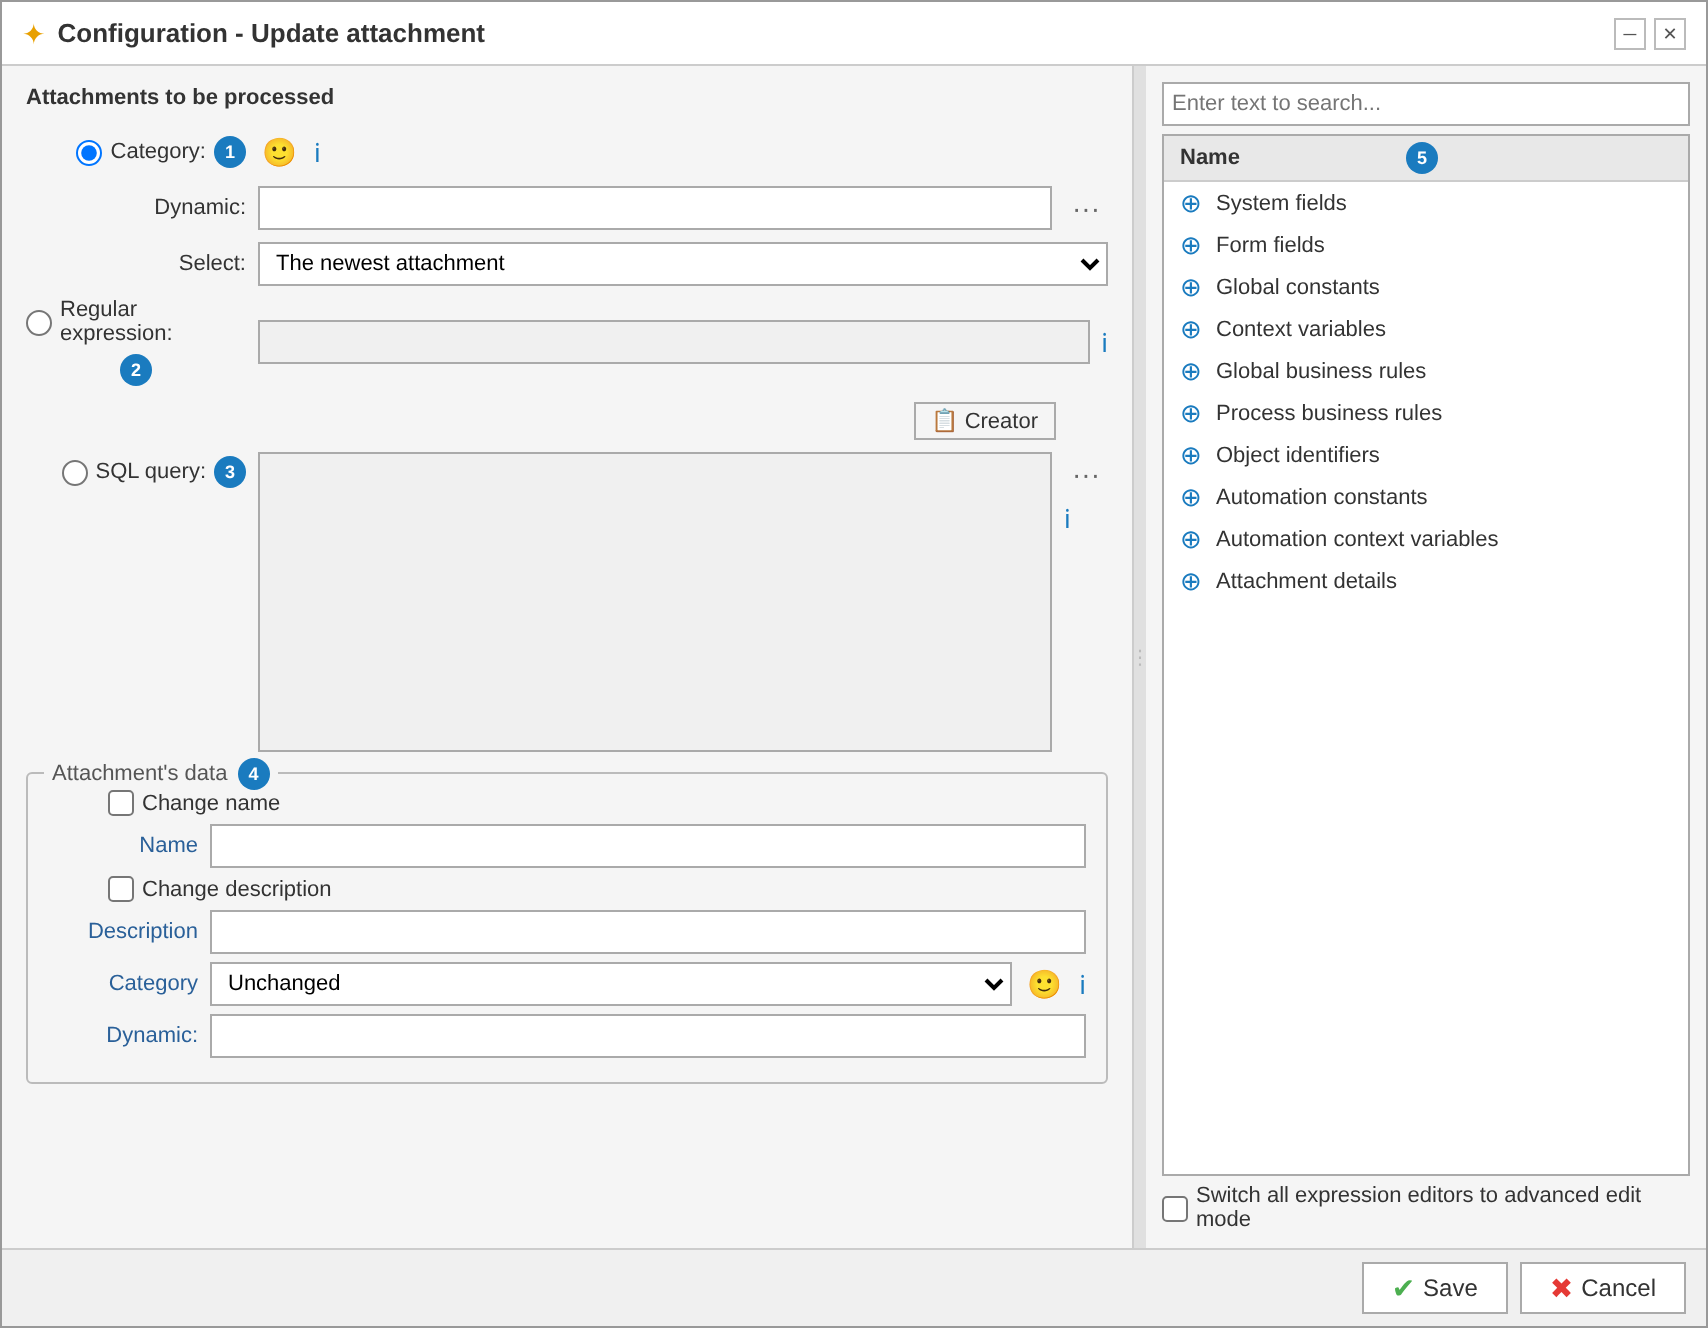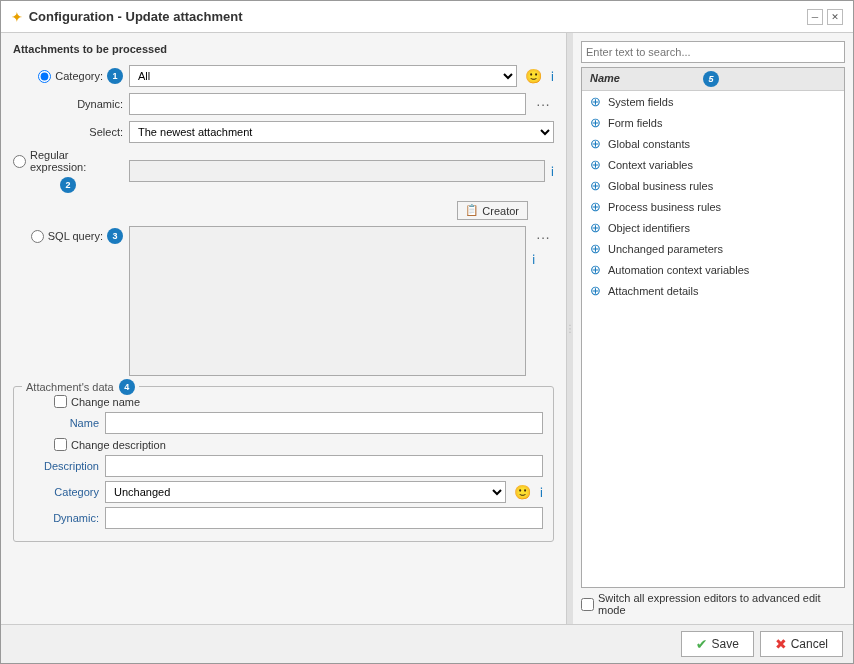--- a/index.html
+++ b/index.html
@@ -275,21 +275,20 @@
       flex: 1;
       overflow-y: auto;
     }
     .tree-header {
       background: #e8e8e8;
       padding: 3px 8px;
       font-size: 11px;
       font-weight: 600;
       color: #333;
       border-bottom: 1px solid #ccc;
-      font-style: italic;
     }
     .tree-item {
       padding: 3px 8px;
       font-size: 11px;
       color: #333;
       display: flex;
       align-items: center;
       gap: 4px;
       cursor: pointer;
     }
@@ -377,21 +376,20 @@
       </div>
 
       <div class="row">
         <div style="width:110px; display:flex; align-items:center; justify-content:flex-end; gap:4px; flex-shrink:0;">
           <label class="radio-label">
             <input type="radio" name="attachment_type" checked="" style="">
             <span>Category:</span>
           </label>
           <span class="badge">1</span>
         </div>
-        <select class="field-wide"><option>All</option></select>
         <button class="icon-btn" title="Expression">🙂</button>
         <span class="info-icon">ℹ</span>
       </div>
 
       <div class="row">
         <span class="row-label">Dynamic:</span>
         <input type="text" class="field-wide" style="">
         <button class="icon-btn dots-btn">···</button>
       </div>
 
@@ -512,21 +510,21 @@
             <div class="tree-item">
               <span class="tree-plus">⊕</span>
               <span>Process business rules</span>
             </div>
             <div class="tree-item">
               <span class="tree-plus">⊕</span>
               <span>Object identifiers</span>
             </div>
             <div class="tree-item">
               <span class="tree-plus">⊕</span>
-              <span>Unchanged parameters</span>
+              <span>Automation constants</span>
             </div>
             <div class="tree-item">
               <span class="tree-plus">⊕</span>
               <span>Automation context variables</span>
             </div>
             <div class="tree-item">
               <span class="tree-plus">⊕</span>
               <span>Attachment details</span>
             </div>
           </div>

